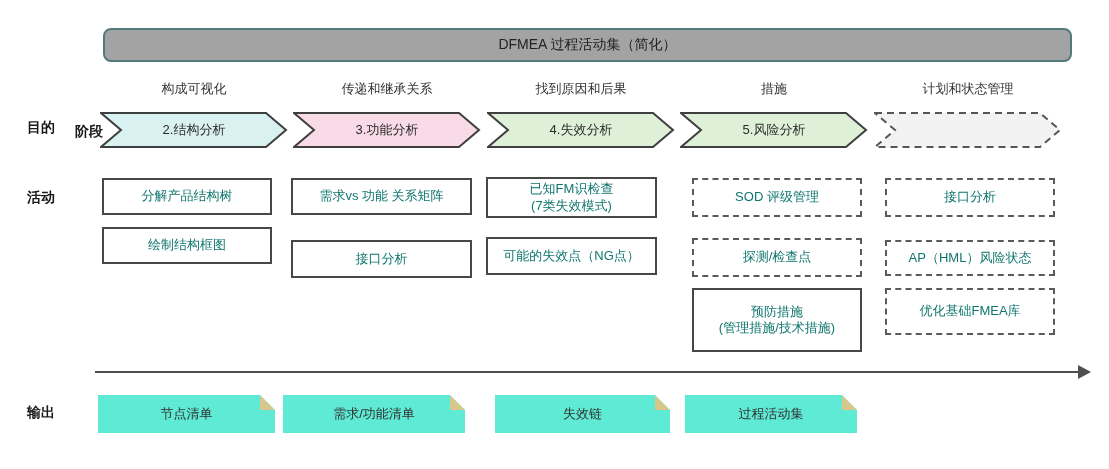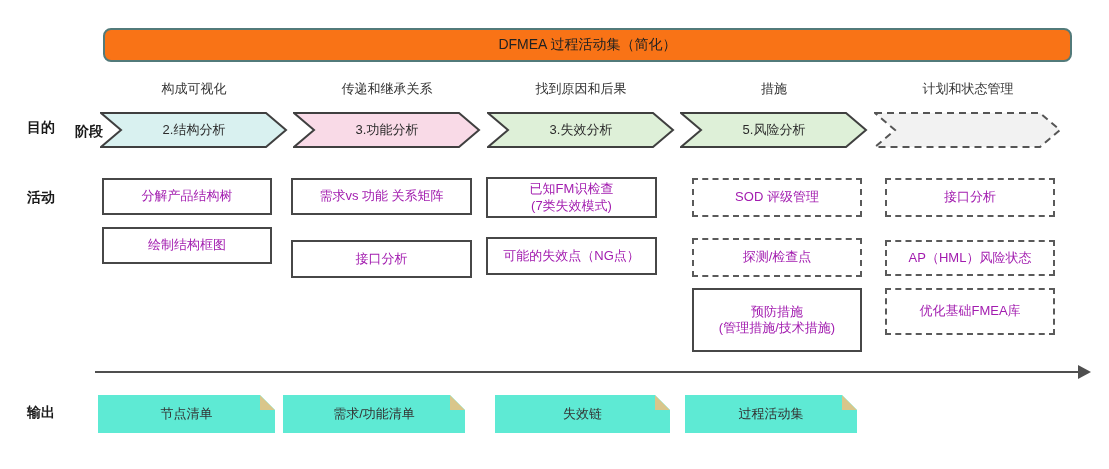--- a/index.html
+++ b/index.html
@@ -5,21 +5,21 @@
   html,body{margin:0;padding:0;}
   body{
     width:1109px;height:469px;background:#ffffff;position:relative;
     font-family:"Liberation Sans","DejaVu Sans",sans-serif;color:#333;
     overflow:hidden;
   }
   .abs{position:absolute;}
   
   .header-banner{
     left:103px;top:28px;width:969px;height:34px;
-    background:#f97316;border:2px solid #527a7a;border-radius:8px;
+    background:#a3a3a3;border:2px solid #527a7a;border-radius:8px;
     box-sizing:border-box;display:flex;align-items:center;justify-content:center;
     font-size:14px;color:#222;
   }
   
   .row-label{font-size:14px;font-weight:700;color:#1a1a1a;left:27px;}
   
   .purpose{top:80px;height:16px;font-size:13px;text-align:center;color:#333;}
   
   .phase-arrow{top:112px;width:188px;height:36px;}
   .phase-arrow svg{display:block;}
@@ -27,21 +27,21 @@
   .phase-arrow polygon.dashed{stroke-dasharray:7 5;stroke:#555;}
   .phase-label{
     position:absolute;left:20px;right:20px;top:0;bottom:0;
     display:flex;align-items:center;justify-content:center;
     font-size:13px;color:#2b2b2b;
   }
   
   .box{
     background:#fff;border:2px solid #474747;box-sizing:border-box;
     display:flex;align-items:center;justify-content:center;
-    font-size:13px;text-align:center;color:#a21caf;
+    font-size:13px;text-align:center;color:#0f766e;
     white-space:pre-line;line-height:1.25;
   }
   .box.dashed{border:2px dashed #5a5a5a;}
   
   .timeline{left:95px;top:371px;width:985px;height:2px;background:#4f4f4f;}
   .timeline-head{
     left:1078px;top:365px;width:0;height:0;
     border-left:13px solid #4f4f4f;border-top:7px solid transparent;border-bottom:7px solid transparent;
   }
   
@@ -84,21 +84,21 @@
 <div class="abs phase-arrow" style="left:293px;">
   <svg width="188" height="36" viewBox="0 0 188 36">
     <polygon points="1,1 166,1 186,18 166,35 1,35 21,18" fill="#f9dae7"></polygon>
   </svg>
   <div class="phase-label">3.功能分析</div>
 </div>
 <div class="abs phase-arrow" style="left:487px;">
   <svg width="188" height="36" viewBox="0 0 188 36">
     <polygon points="1,1 166,1 186,18 166,35 1,35 21,18" fill="#def0d8"></polygon>
   </svg>
-  <div class="phase-label">3.失效分析</div>
+  <div class="phase-label">4.失效分析</div>
 </div>
 <div class="abs phase-arrow" style="left:680px;">
   <svg width="188" height="36" viewBox="0 0 188 36">
     <polygon points="1,1 166,1 186,18 166,35 1,35 21,18" fill="#def0d8"></polygon>
   </svg>
   <div class="phase-label">5.风险分析</div>
 </div>
 <div class="abs phase-arrow" style="left:874px;">
   <svg width="188" height="36" viewBox="0 0 188 36">
     <polygon class="dashed" points="1,1 166,1 186,18 166,35 1,35 21,18" fill="#f2f2f2"></polygon>

